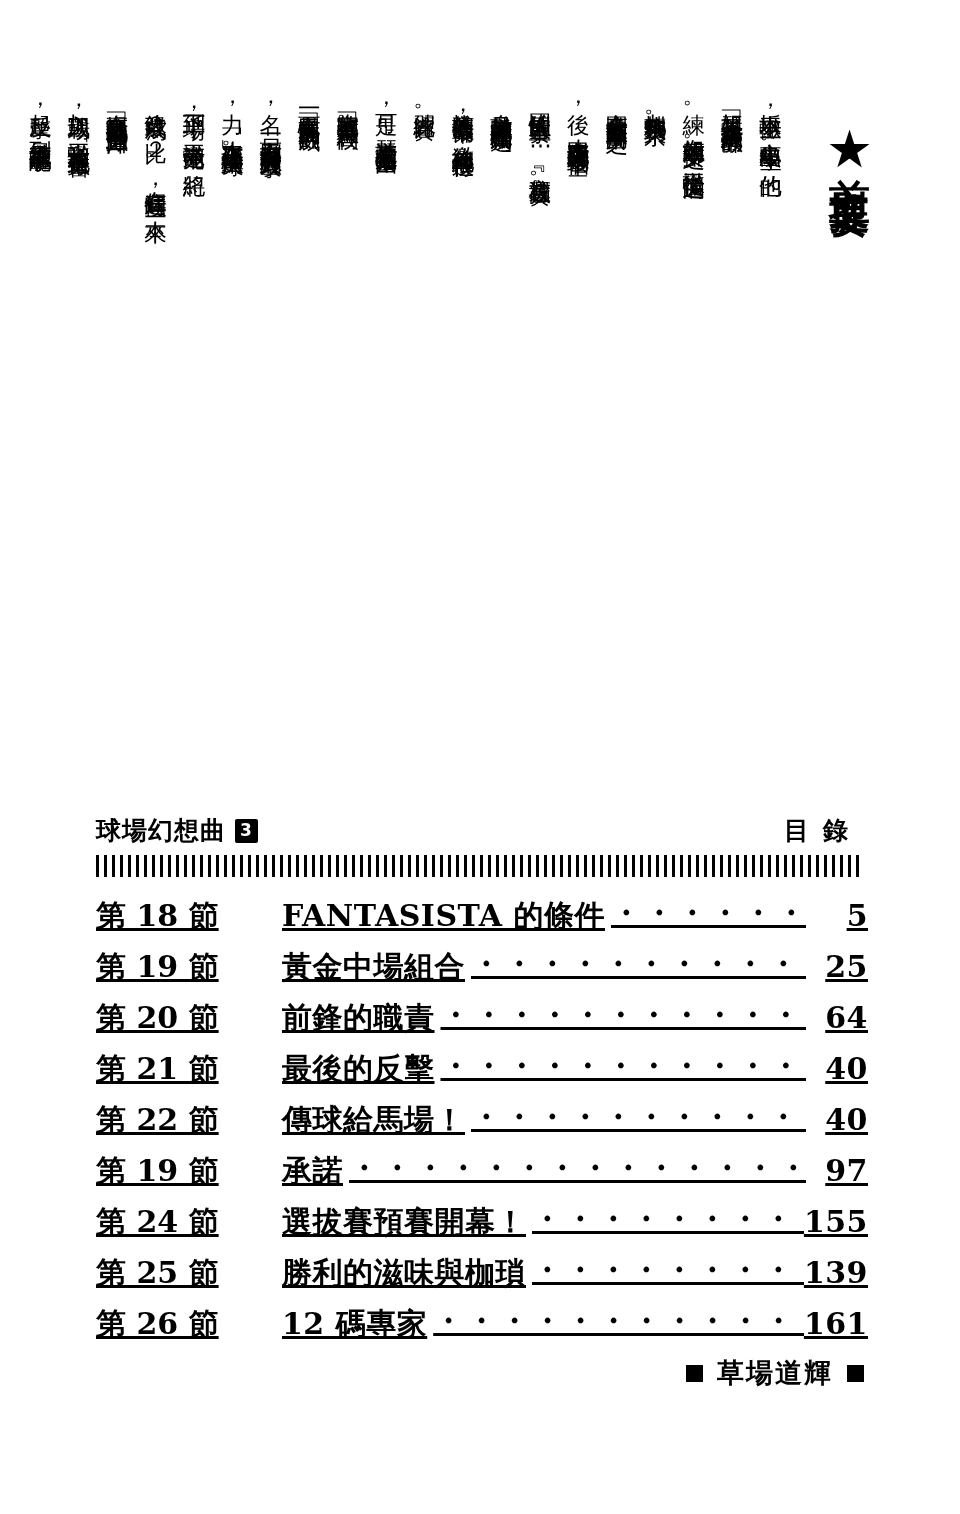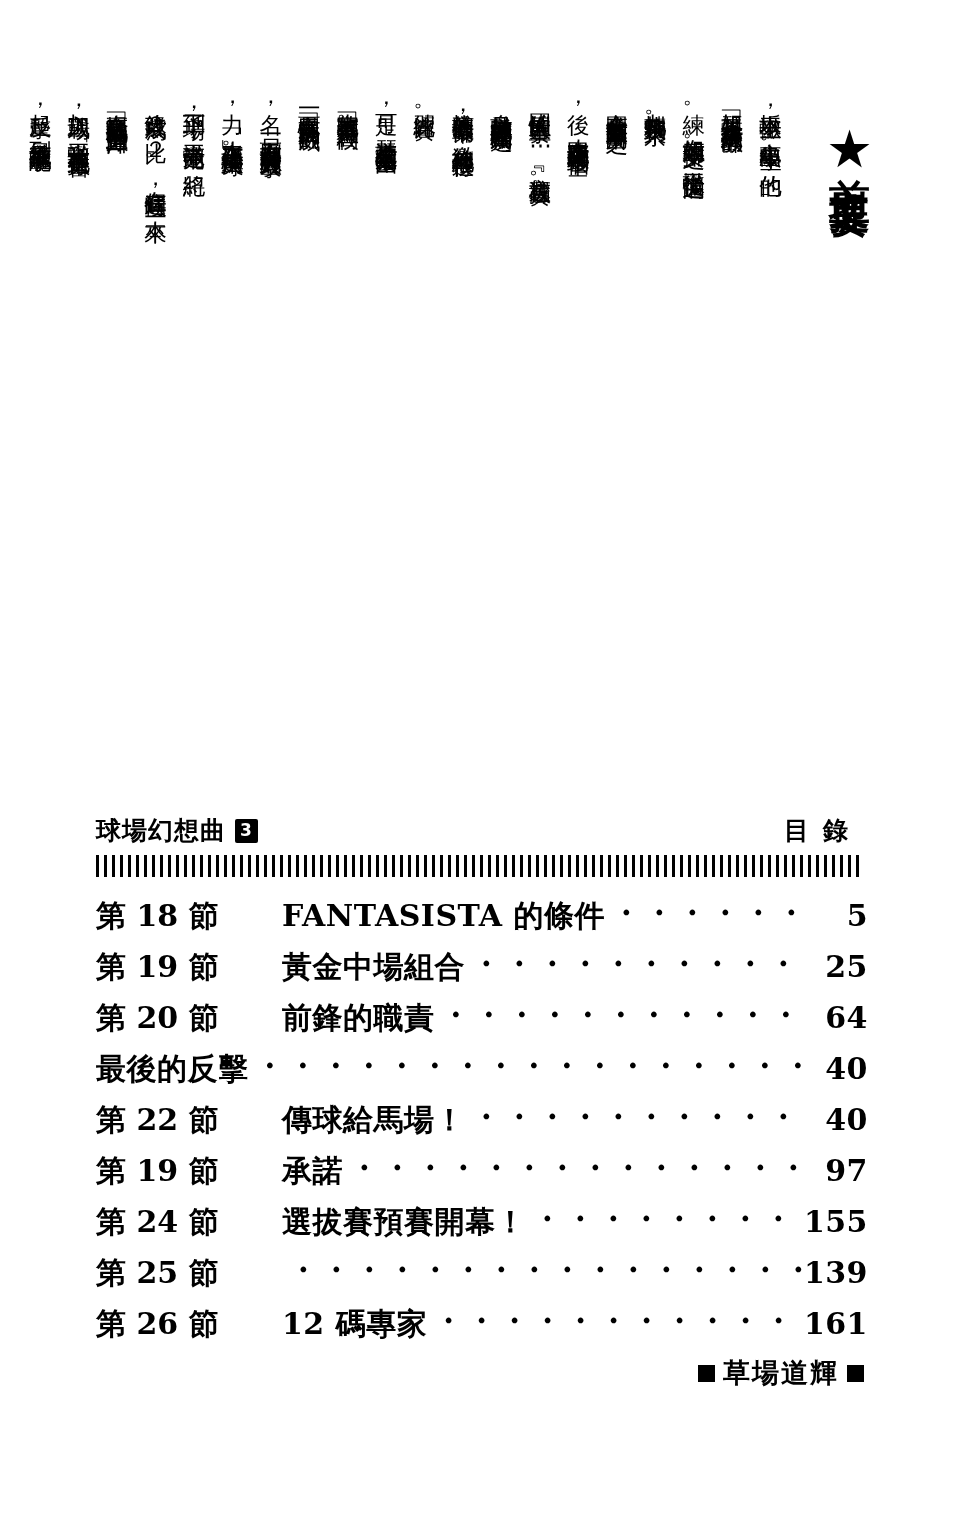--- a/index.html
+++ b/index.html
@@ -128,20 +128,21 @@
     width: 772px;
   }
   .toc-row {
     display: flex;
     align-items: baseline;
     font-size: 30px;
     font-weight: bold;
     height: 51px;
     line-height: 51px;
     white-space: nowrap;
+    text-decoration: underline;
   }
   .sect {
     width: 186px;
     flex: 0 0 186px;
     letter-spacing: 0px;
   }
   .chap-title {
     flex: 0 0 auto;
     letter-spacing: 0.5px;
   }
@@ -173,21 +174,21 @@
     font-size: 27px;
     font-weight: bold;
     letter-spacing: 2px;
   }
   .blk {
     width: 17px;
     height: 17px;
     background: #000;
     display: inline-block;
   }
-  .author-name { padding: 0 8px; }
+  .author-name { padding: 0 14px; }
 </style>
 </head>
 <body>
 
 <div class="synopsis">
   <div class="syn-title">★前文提要</div>
   <div class="syn-rule"></div>
   <div class="syn-cols">
     <div class="syn-col">坂本轍平，高中一年級學生。他的</div>
     <div class="syn-col">姐姐琴音是「水本高校」足球部的教</div>
@@ -235,20 +236,21 @@
     <span class="leader">・・・・・・・・・・・・・・・・・・・・・・・・・・・・・・・・・・・・・・・・</span>
     <span class="page-no">25</span>
   </div>
   <div class="toc-row">
     <span class="sect">第 20 節</span>
     <span class="chap-title">前鋒的職責</span>
     <span class="leader">・・・・・・・・・・・・・・・・・・・・・・・・・・・・・・・・・・・・・・・・</span>
     <span class="page-no">64</span>
   </div>
   <div class="toc-row">
+    <span class="sect">第 21 節</span>
     <span class="chap-title">最後的反擊</span>
     <span class="leader">・・・・・・・・・・・・・・・・・・・・・・・・・・・・・・・・・・・・・・・・</span>
     <span class="page-no">40</span>
   </div>
   <div class="toc-row">
     <span class="sect">第 22 節</span>
     <span class="chap-title">傳球給馬場！</span>
     <span class="leader">・・・・・・・・・・・・・・・・・・・・・・・・・・・・・・・・・・・・・・・・</span>
     <span class="page-no">40</span>
   </div>
@@ -259,20 +261,21 @@
     <span class="page-no">97</span>
   </div>
   <div class="toc-row">
     <span class="sect">第 24 節</span>
     <span class="chap-title">選拔賽預賽開幕！</span>
     <span class="leader">・・・・・・・・・・・・・・・・・・・・・・・・・・・・・・・・・・・・・・・・</span>
     <span class="page-no">155</span>
   </div>
   <div class="toc-row">
     <span class="sect">第 25 節</span>
+    <span class="chap-title">勝利的滋味與枷瑣</span>
     <span class="leader">・・・・・・・・・・・・・・・・・・・・・・・・・・・・・・・・・・・・・・・・</span>
     <span class="page-no">139</span>
   </div>
   <div class="toc-row">
     <span class="sect">第 26 節</span>
     <span class="chap-title">12 碼專家</span>
     <span class="leader">・・・・・・・・・・・・・・・・・・・・・・・・・・・・・・・・・・・・・・・・</span>
     <span class="page-no">161</span>
   </div>
 </div>

